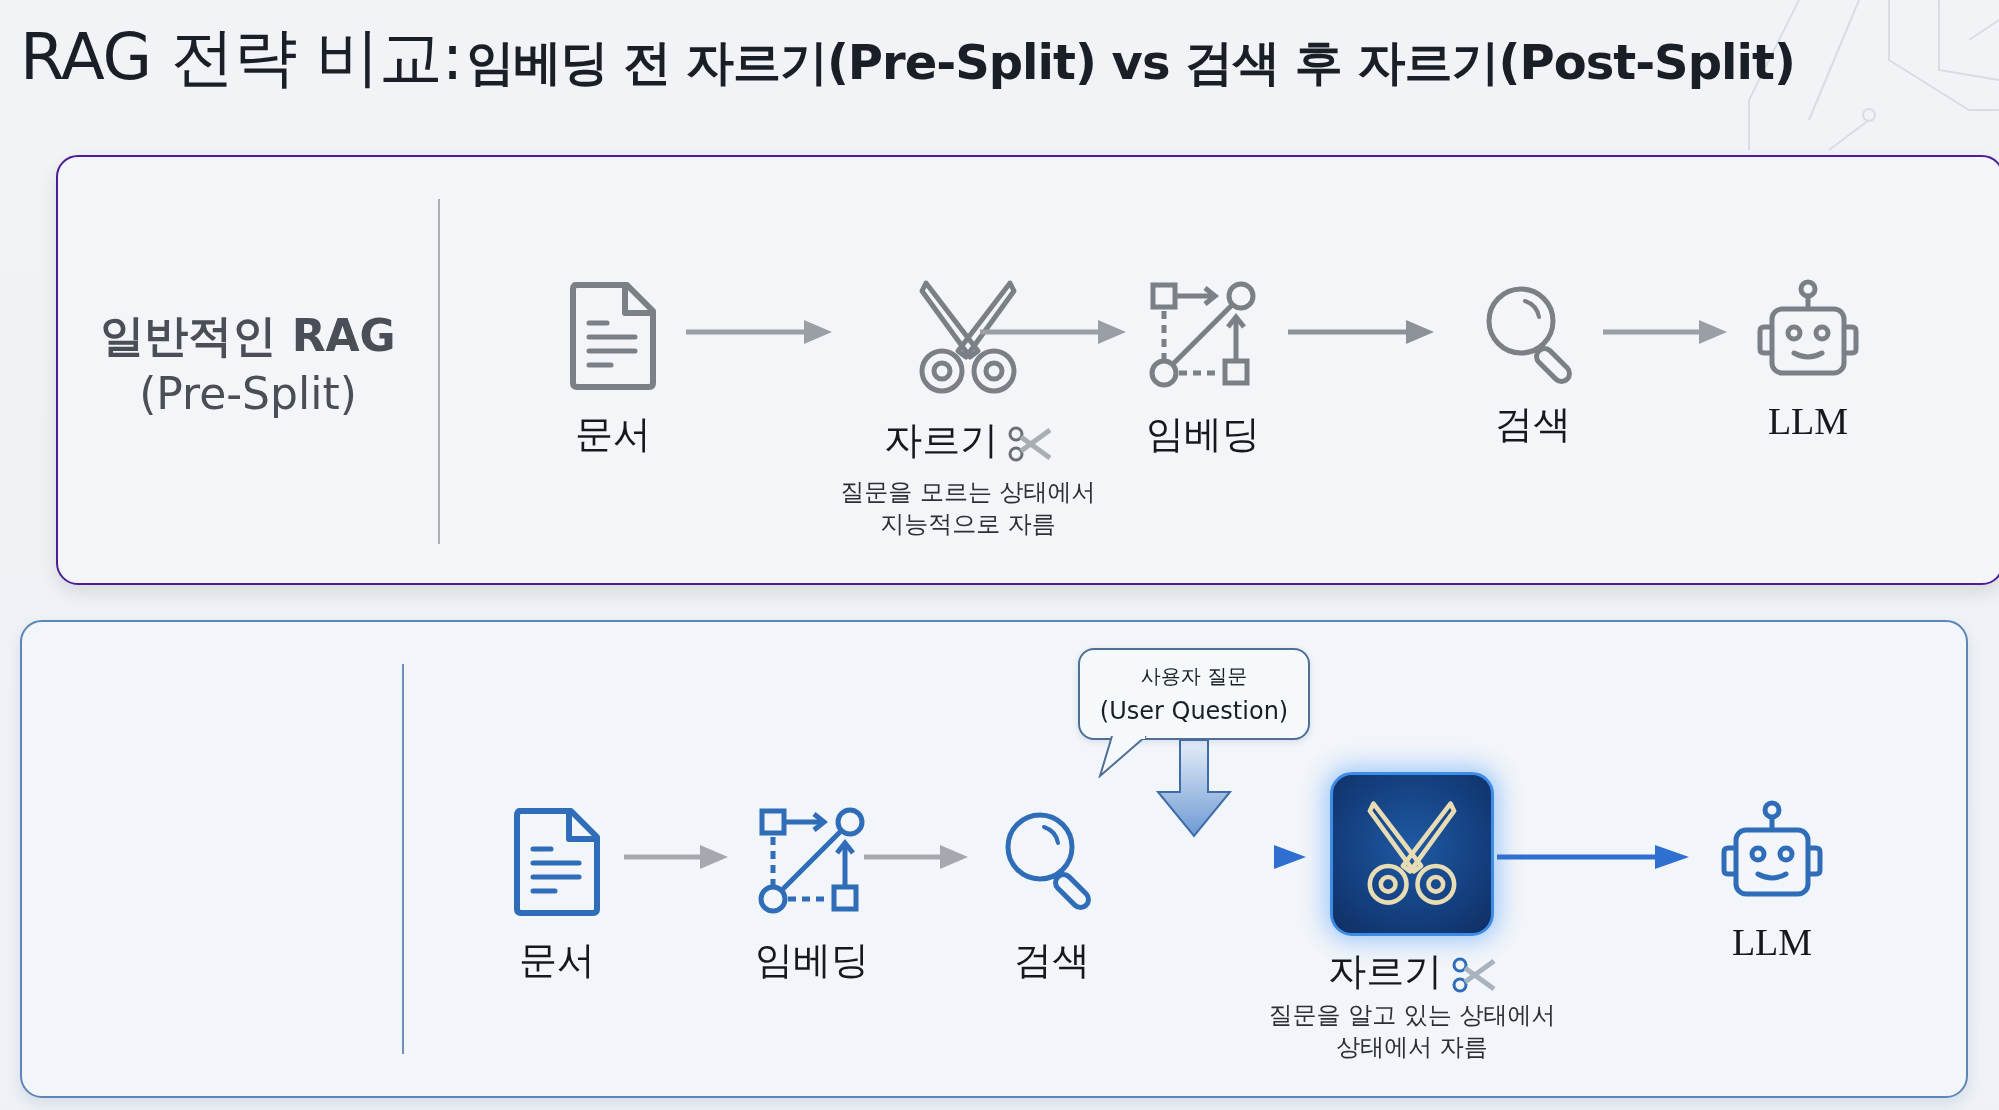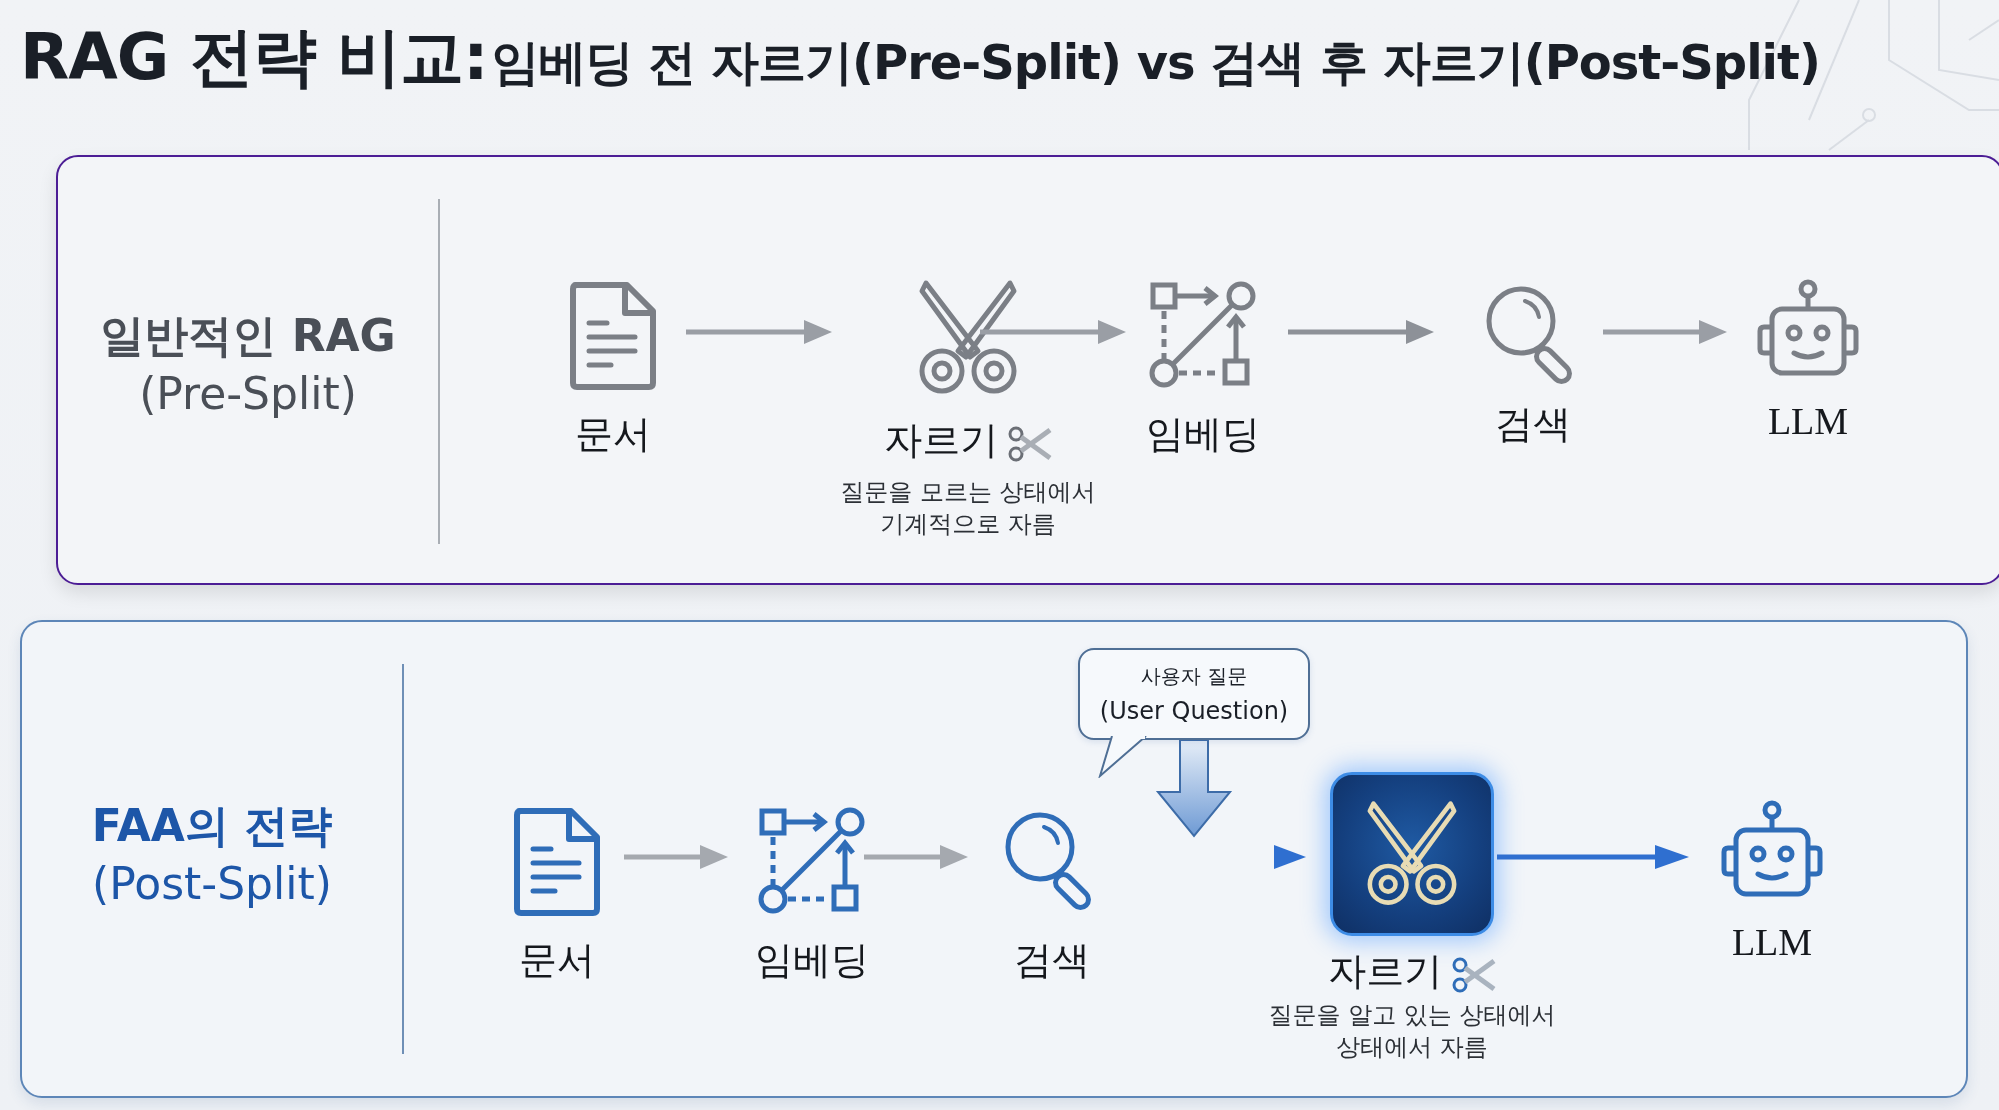--- a/index.html
+++ b/index.html
@@ -8,21 +8,21 @@
     background: linear-gradient(180deg, #f1f3f6 0%, #eef1f5 100%);
     font-family: "DejaVu Sans", "Liberation Sans", sans-serif;
     color: #1b1f26;
     position: relative;
   }
   .circuit { position: absolute; right: 0; top: 0; width: 260px; height: 1110px; pointer-events: none; }
   .title {
     position: absolute; left: 20px; top: 14px; white-space: nowrap;
     color: #1a1f27; letter-spacing: -1px;
   }
-  .title .main { font-size: 64px; font-weight: bold; }
+  .title .main { font-size: 64px; font-weight: normal; }
   .title .sub { font-size: 48px; font-weight: bold; }
 
   .panel {
     position: absolute; left: 20px; width: 1948px; border-radius: 22px;
   }
   .panel-top {
     top: 155px; height: 430px;
     background: #f3f5f8; border: 2px solid #4c1d95;
     box-shadow: 0 8px 18px rgba(0,0,0,0.10);
     margin-left: 36px;
@@ -128,21 +128,21 @@
       <span>자르기</span>
       <svg width="44" height="36" viewBox="0 0 44 36" style="display:inline-block; vertical-align:middle; margin:0;">
         <circle cx="8" cy="8" r="6" fill="none" stroke="#6b6f76" stroke-width="3"></circle>
         <circle cx="8" cy="28" r="6" fill="none" stroke="#6b6f76" stroke-width="3"></circle>
         <line x1="13" y1="11" x2="42" y2="32" stroke="#a9aeb5" stroke-width="5"></line>
         <line x1="13" y1="25" x2="42" y2="4" stroke="#a9aeb5" stroke-width="5"></line>
       </svg>
     </div>
     <div class="desc">
       <span>질문을 모르는 상태에서</span><br>
-      <span>기계적으로 자름</span>
+      <span>지능적으로 자름</span>
     </div>
   </div>
 
   <svg class="arrow" style="left:922px; top:160px;" width="150" height="30">
     <line x1="0" y1="15" x2="122" y2="15" stroke="#9a9ea5" stroke-width="5"></line>
     <polygon points="118,3 146,15 118,27" fill="#9a9ea5"></polygon>
   </svg>
 
   <div class="node" style="left:1070px; top:122px; width:150px;">
     <svg width="112" height="112" viewBox="0 0 112 112">
@@ -193,24 +193,20 @@
         <circle cx="42" cy="54" r="6"></circle>
           <circle cx="70" cy="54" r="6"></circle>
         <path d="M42 74 Q56 82 70 74" stroke-linecap="round"></path>
       </g>
     </svg>
     <div class="label" style="margin-top:20px;">LLM</div>
   </div>
 </div>
 
 <div class="panel panel-bottom">
-  <div class="panel-label">
-    <span class="l1">FAA의 전략</span>
-    <span class="l2">(Post-Split)</span>
-  </div>
   <div class="divider"></div>
 
   <div class="node" style="left:460px; top:183px; width:150px;">
     <svg width="92" height="112" viewBox="0 0 92 112">
       <path d="M8 6 H60 L86 32 V104 Q86 108 82 108 H10 Q6 108 6 104 V10 Q6 6 10 6 Z" fill="none" stroke="#2f6db8" stroke-width="6" stroke-linejoin="round"></path>
       <path d="M58 6 V34 H86" fill="none" stroke="#2f6db8" stroke-width="6" stroke-linejoin="round"></path>
       <g stroke="#2f6db8" stroke-width="5" stroke-linecap="round">
         <line x1="22" y1="44" x2="40" y2="44"></line>
           <line x1="22" y1="58" x2="68" y2="58"></line>
         <line x1="22" y1="72" x2="68" y2="72"></line>

